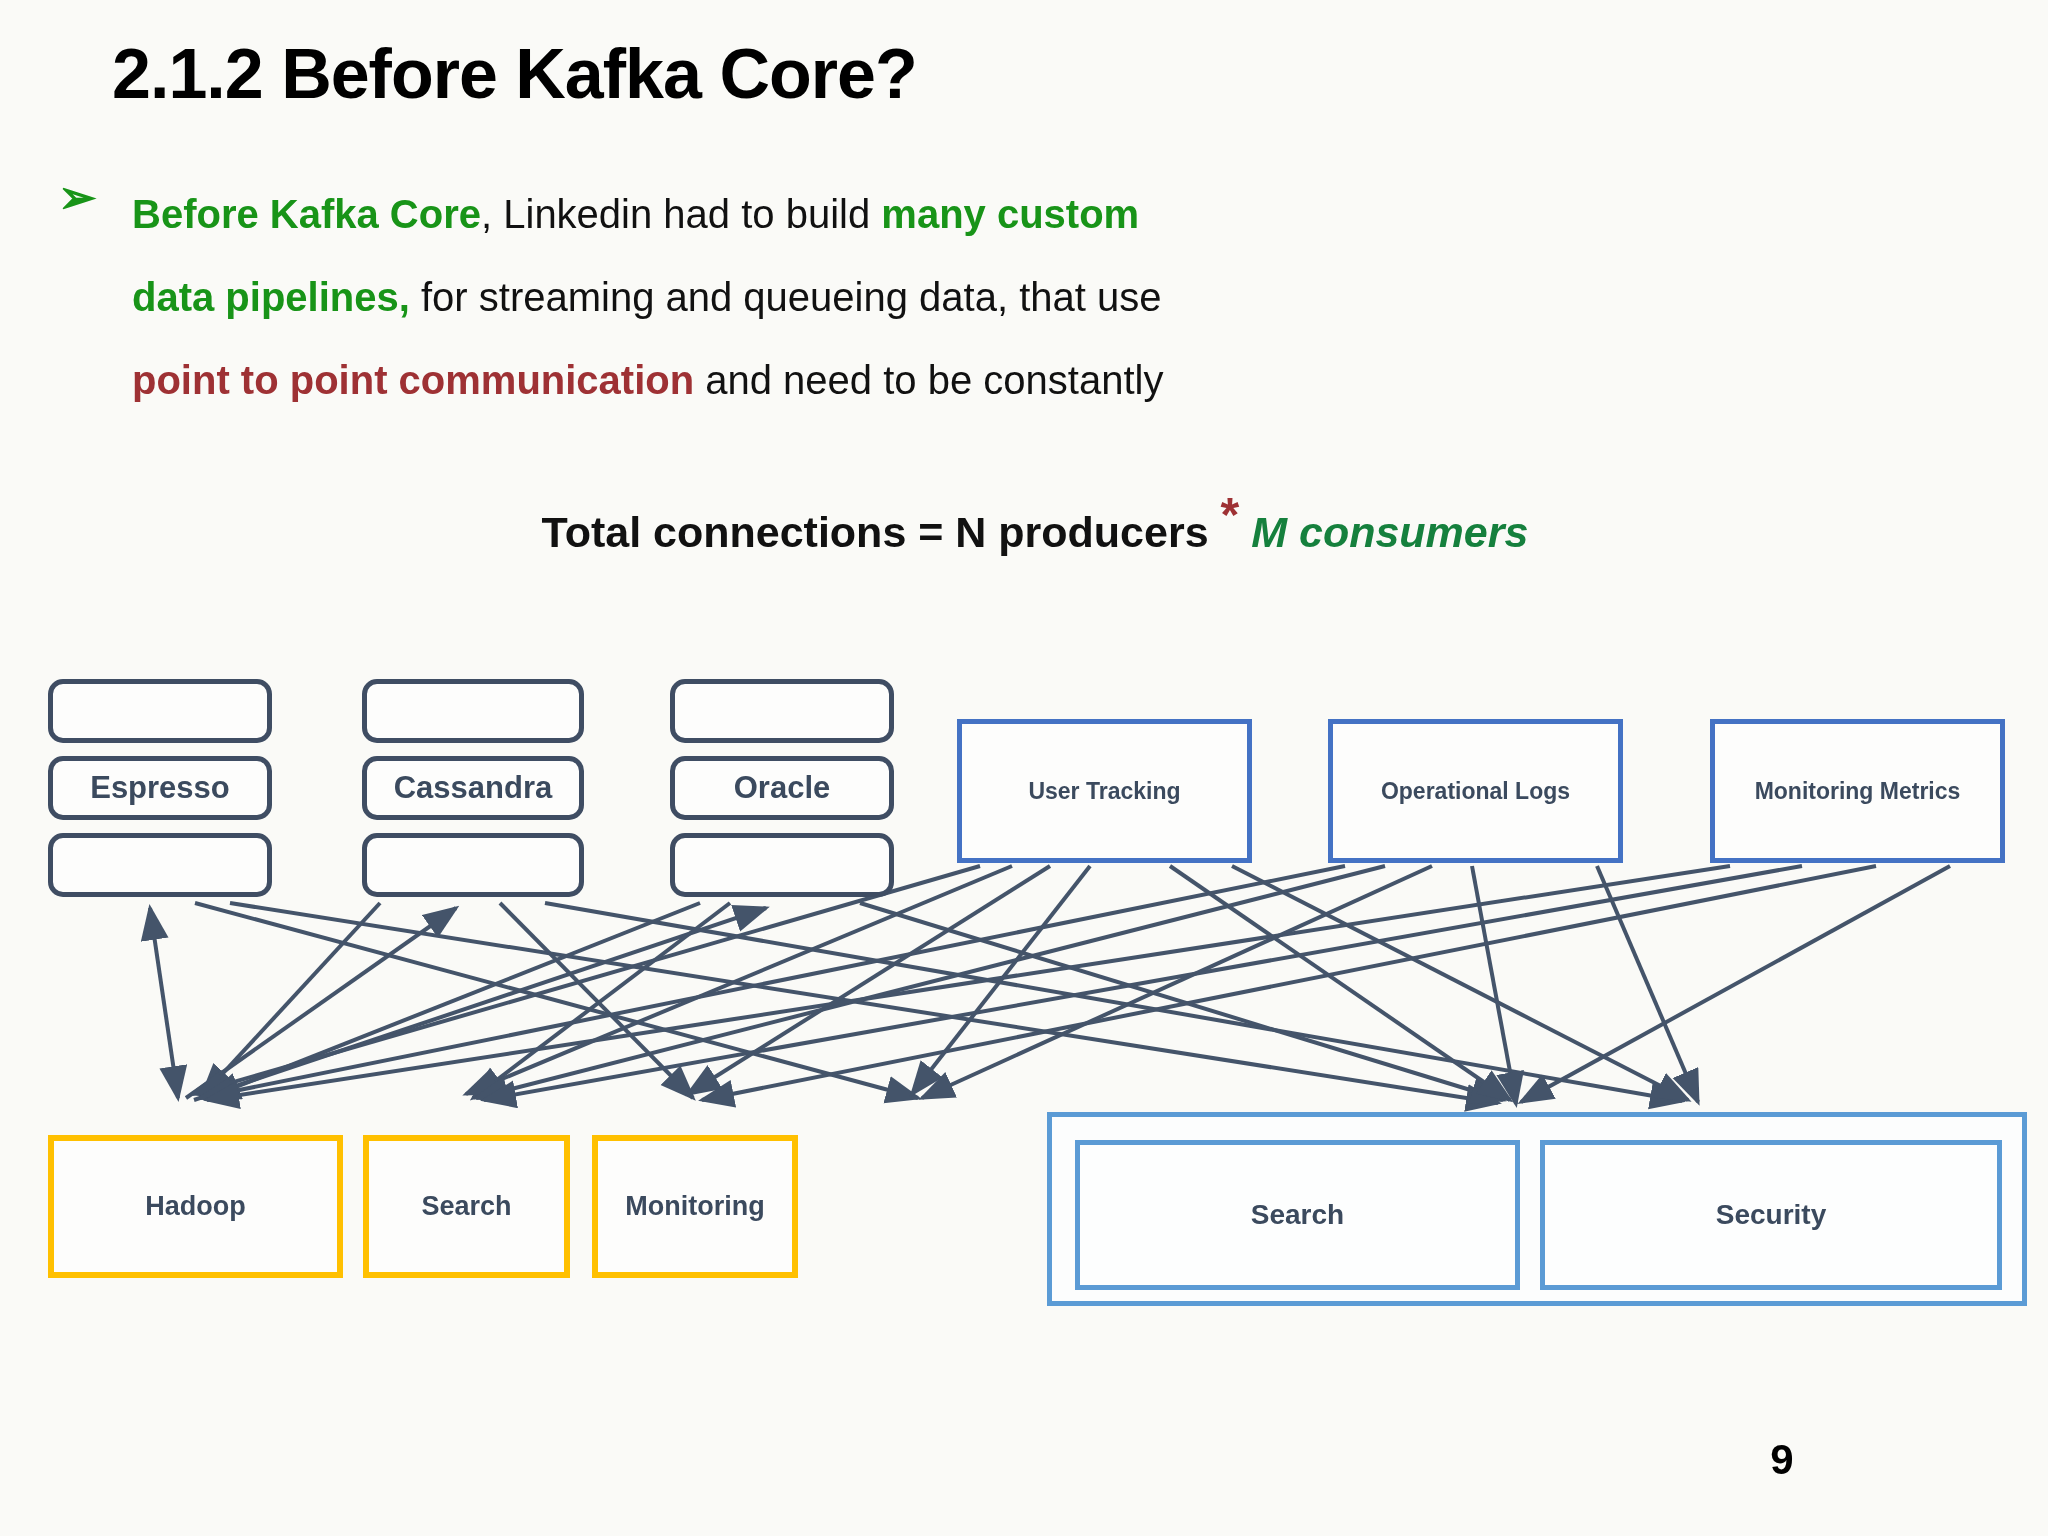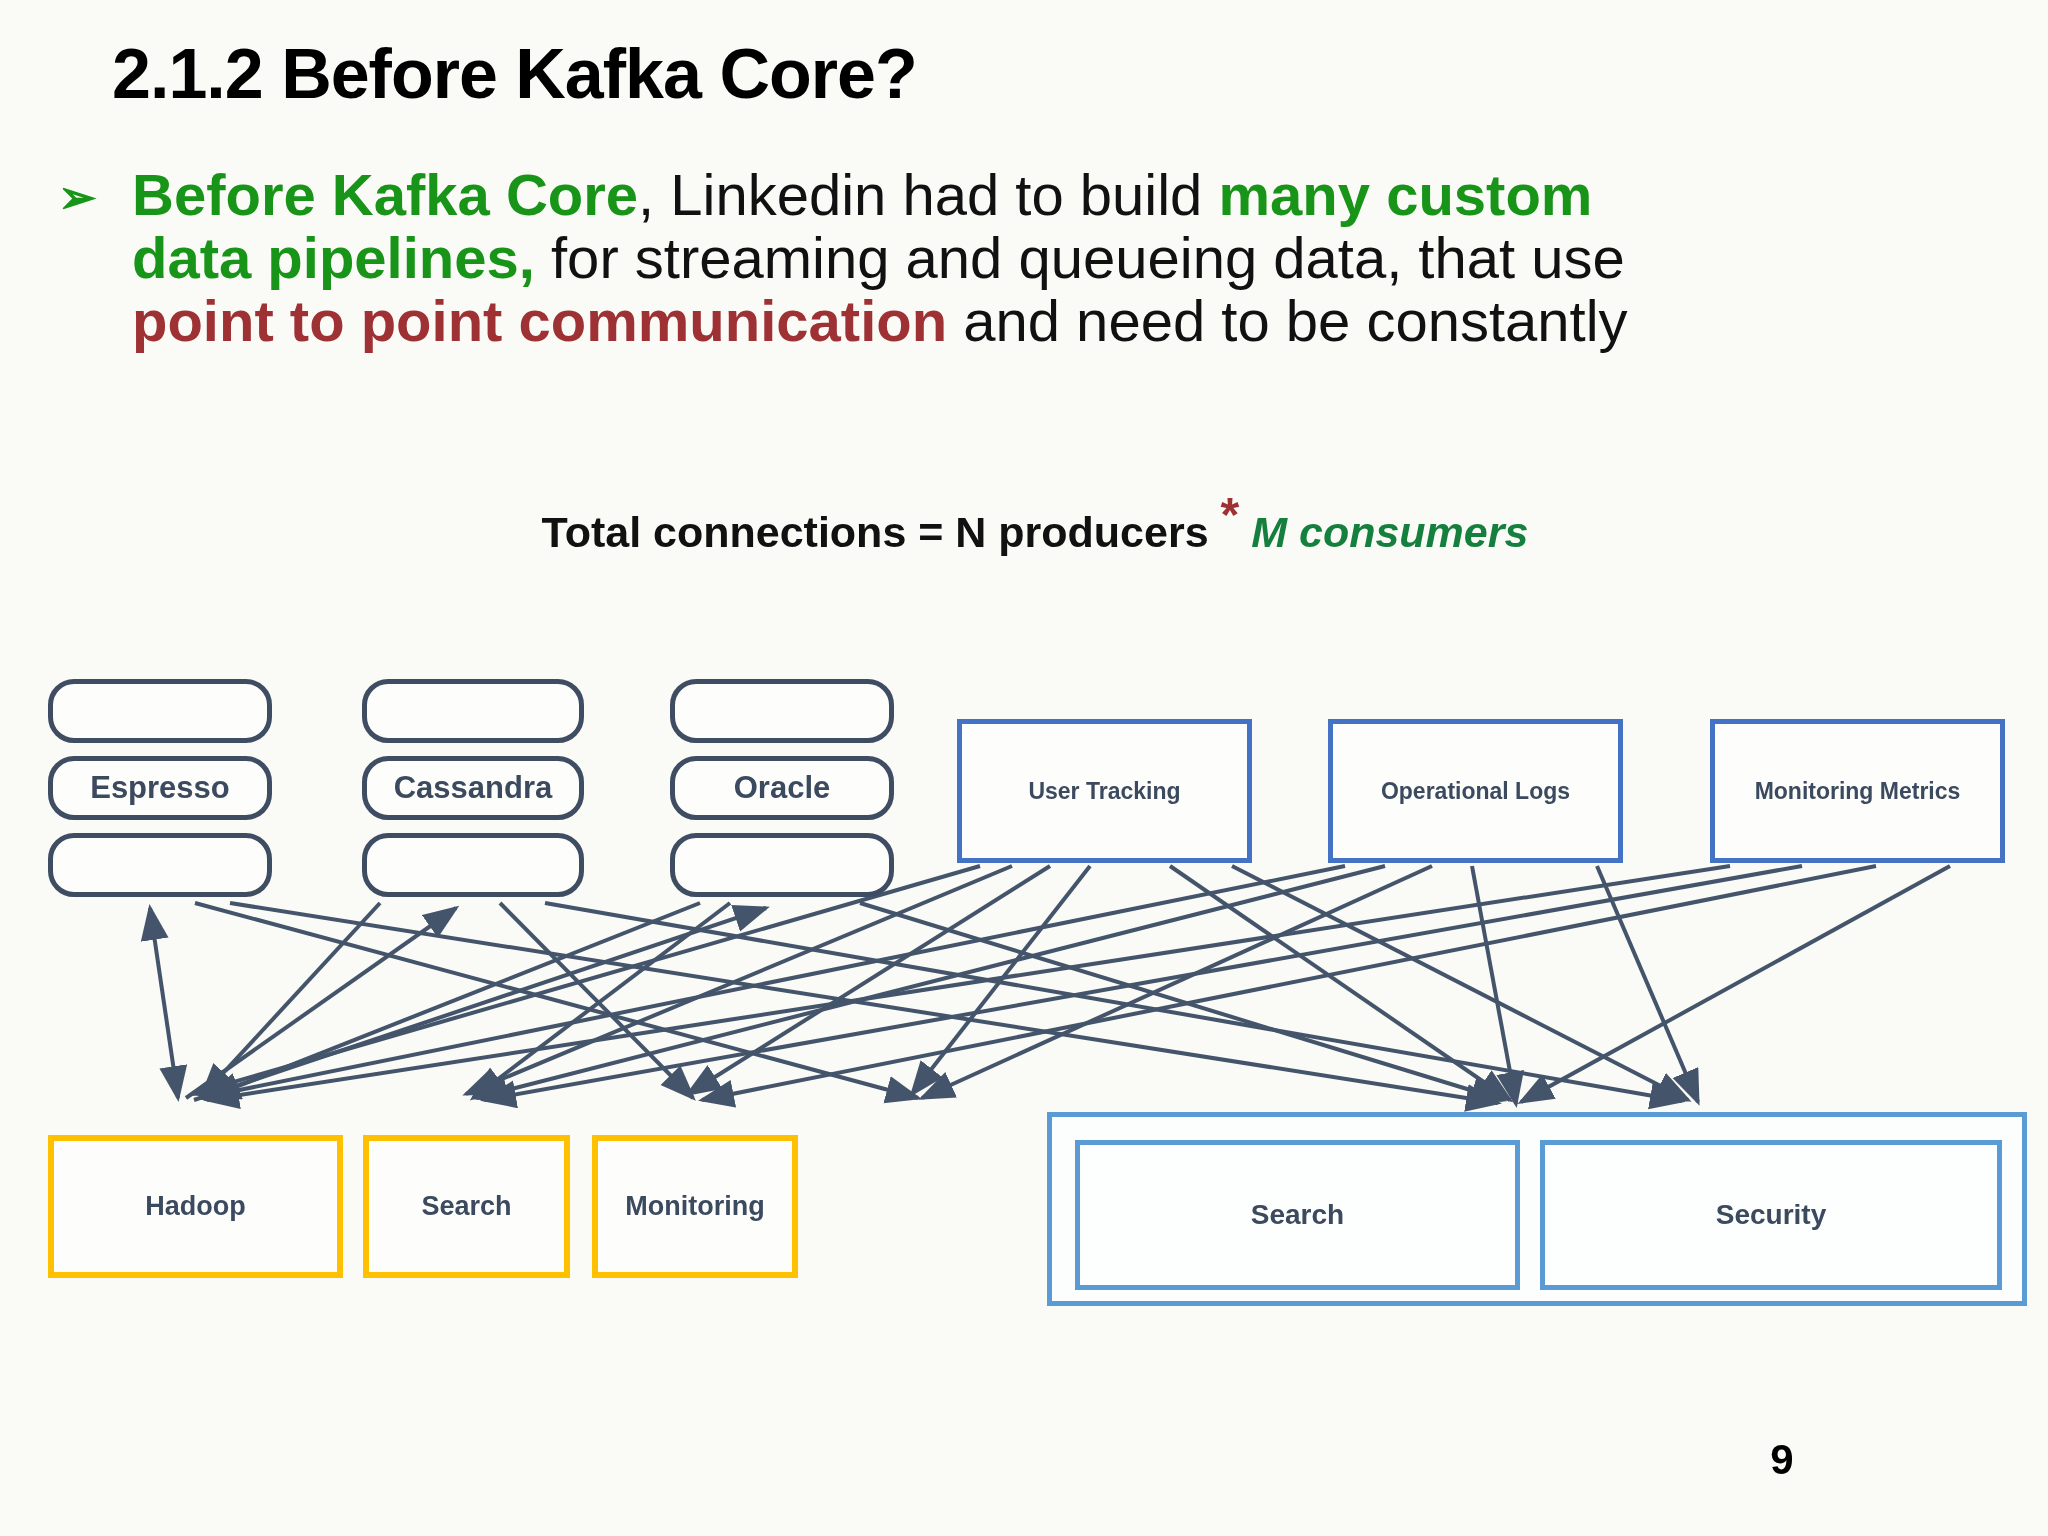--- a/index.html
+++ b/index.html
@@ -9,31 +9,31 @@
   }
   .abs{position:absolute;}
   .title{
     left:112px;top:34px;font-size:70px;font-weight:700;color:#000;
     letter-spacing:-1px;white-space:nowrap;
   }
   .bullet-marker{
     left:58px;top:170px;font-size:46px;font-weight:700;color:#189418;
   }
   .para{left:132px;top:163px;width:1500px;}
-  .bline{white-space:nowrap;font-size:58px;line-height:63px;color:#111;}
+  .bline{white-space:nowrap;font-size:40px;line-height:63px;color:#111;margin-top:20px;}
   .bline .b{font-weight:700;}
   .formula{
     left:22px;top:502px;width:2026px;text-align:center;
     font-size:43px;font-weight:700;color:#000;white-space:nowrap;
   }
   .formula .sup{position:relative;top:-0.33em;font-size:1.12em;}
   
   .dbstack{display:flex;flex-direction:column;gap:13px;}
   .dbcell{
-    height:64px;border:5px solid #3F4D63;border-radius:26px;background:#FDFDFC;
+    height:64px;border:5px solid #3F4D63;border-radius:15px;background:#FDFDFC;
     display:flex;align-items:center;justify-content:center;
     font-size:31px;font-weight:700;color:#3B4A5E;box-sizing:border-box;
   }
   .bluebox{
     border:5px solid #4472C4;background:#FDFDFC;box-sizing:border-box;
     display:flex;align-items:center;justify-content:center;
     font-size:23px;font-weight:700;color:#3B4A5E;
   }
   .yellowbox{
     border:6px solid #FFC000;background:#FDFDFC;box-sizing:border-box;

